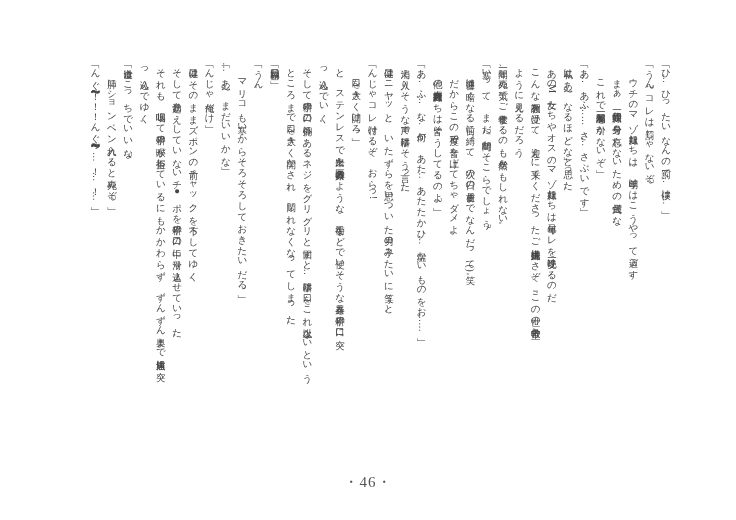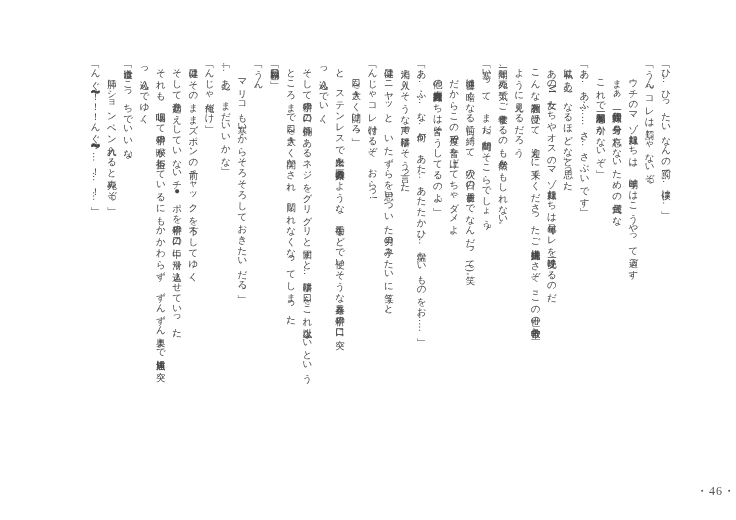--- a/index.html
+++ b/index.html
@@ -31,23 +31,23 @@
     letter-spacing: 0.35px;
     white-space: pre;
   }
   p.col.indent {
     padding-top: 9.5px;
   }
   .page-number {
     position: absolute;
     left: 0;
     right: 0;
-    bottom: 20px;
-    text-align: right;
-    font-size: 12px;
+    bottom: 28px;
+    text-align: center;
+    font-size: 15px;
     color: #555555;
     letter-spacing: 1px;
   }
 </style>
 </head>
 <body>
 
 <div class="page">
   <div class="text-block" id="text-block">
       <p class="col">「ひ…ひったいなんの罰で…僕は…」</p>

